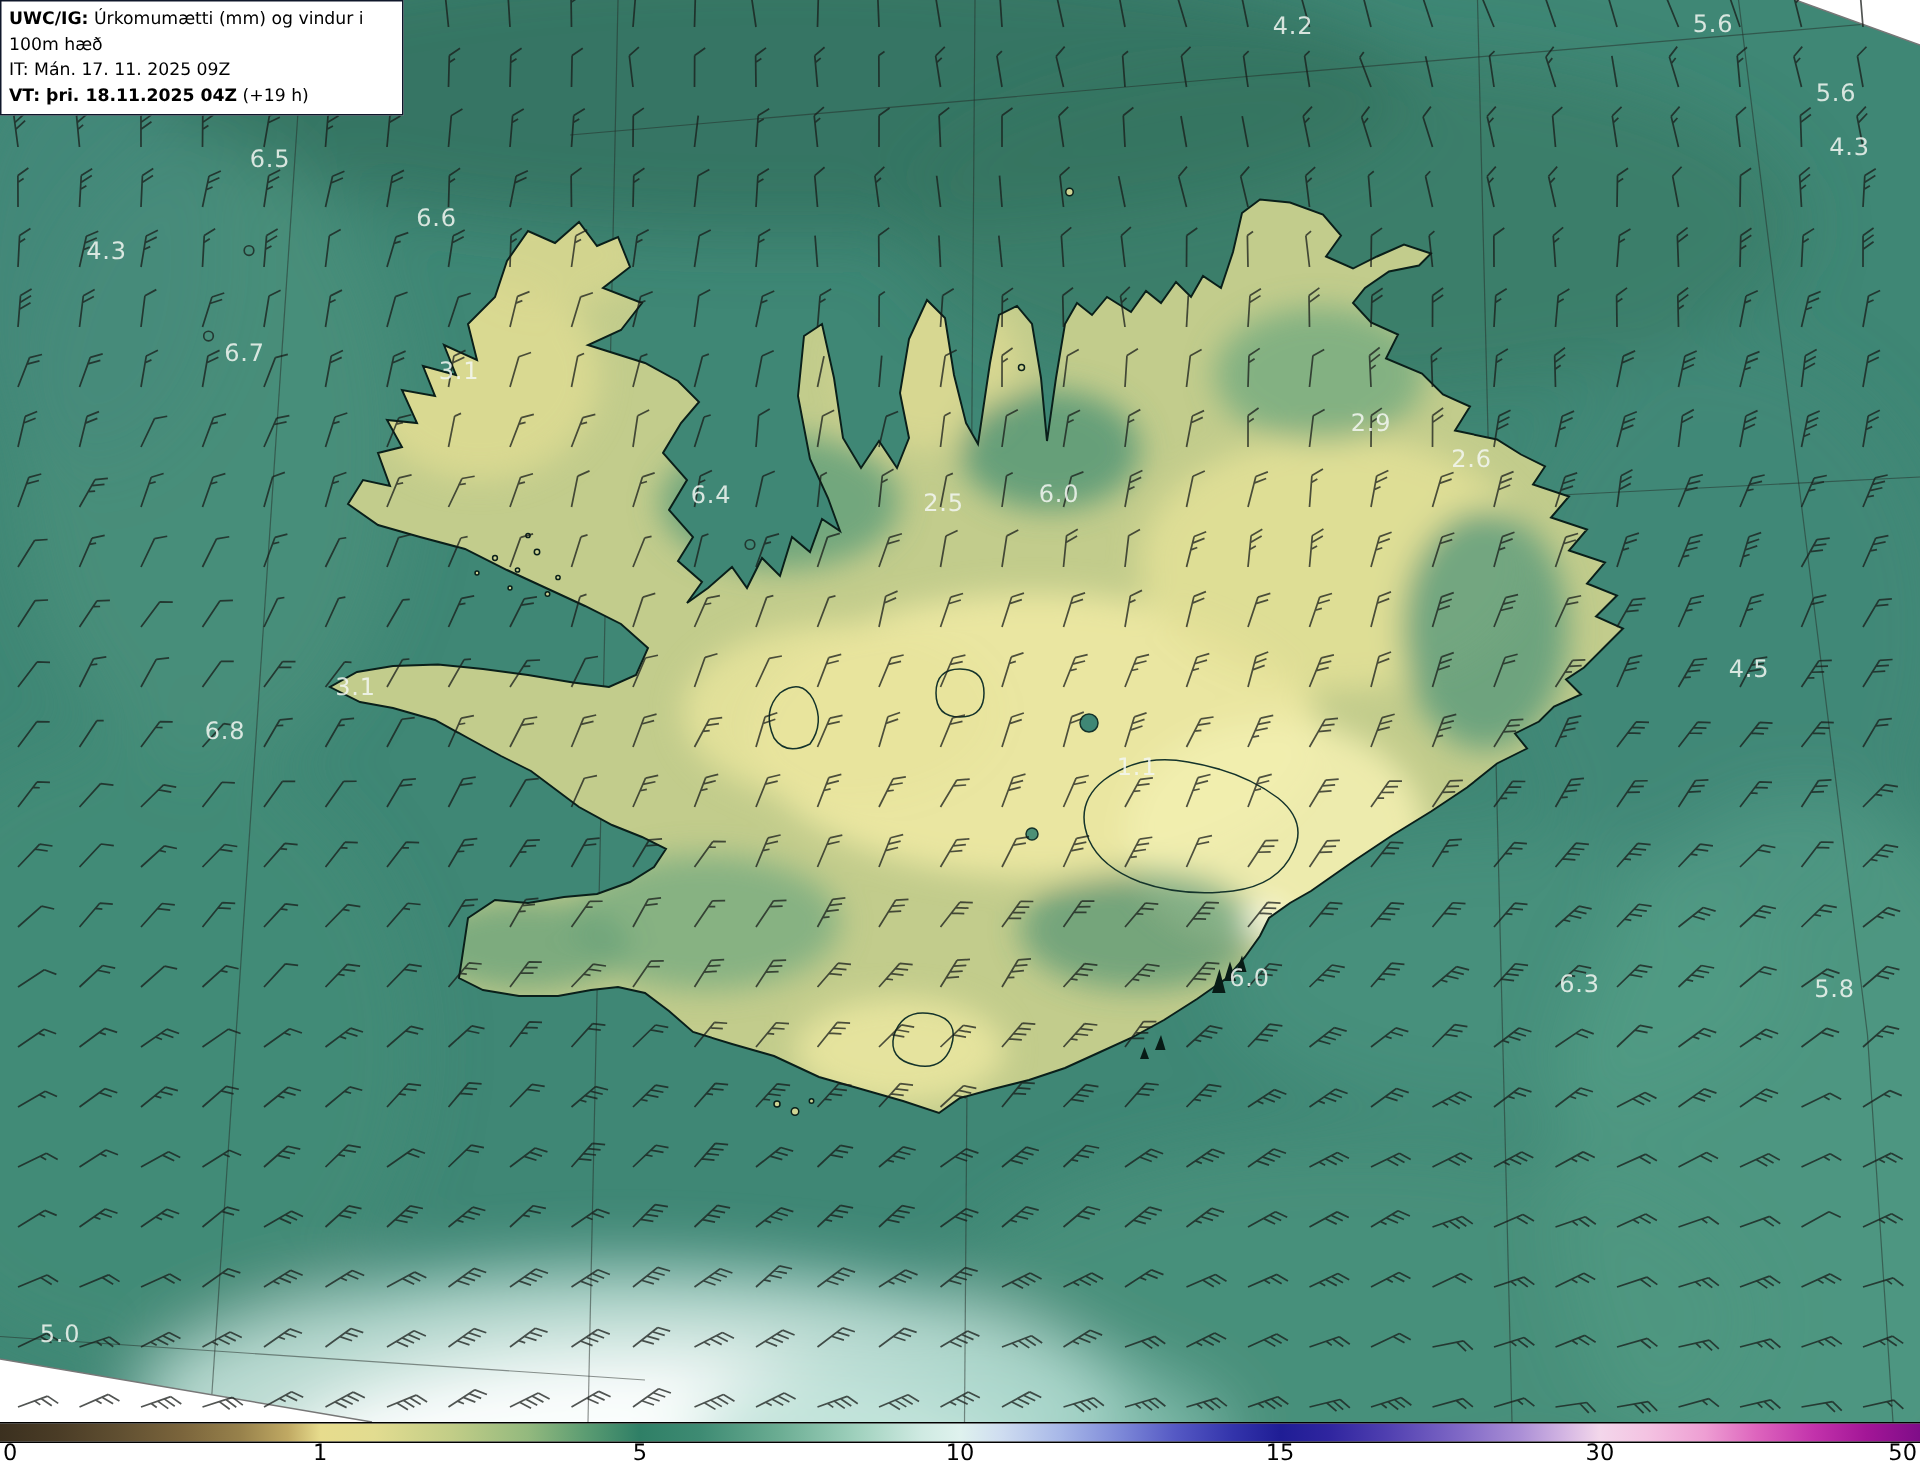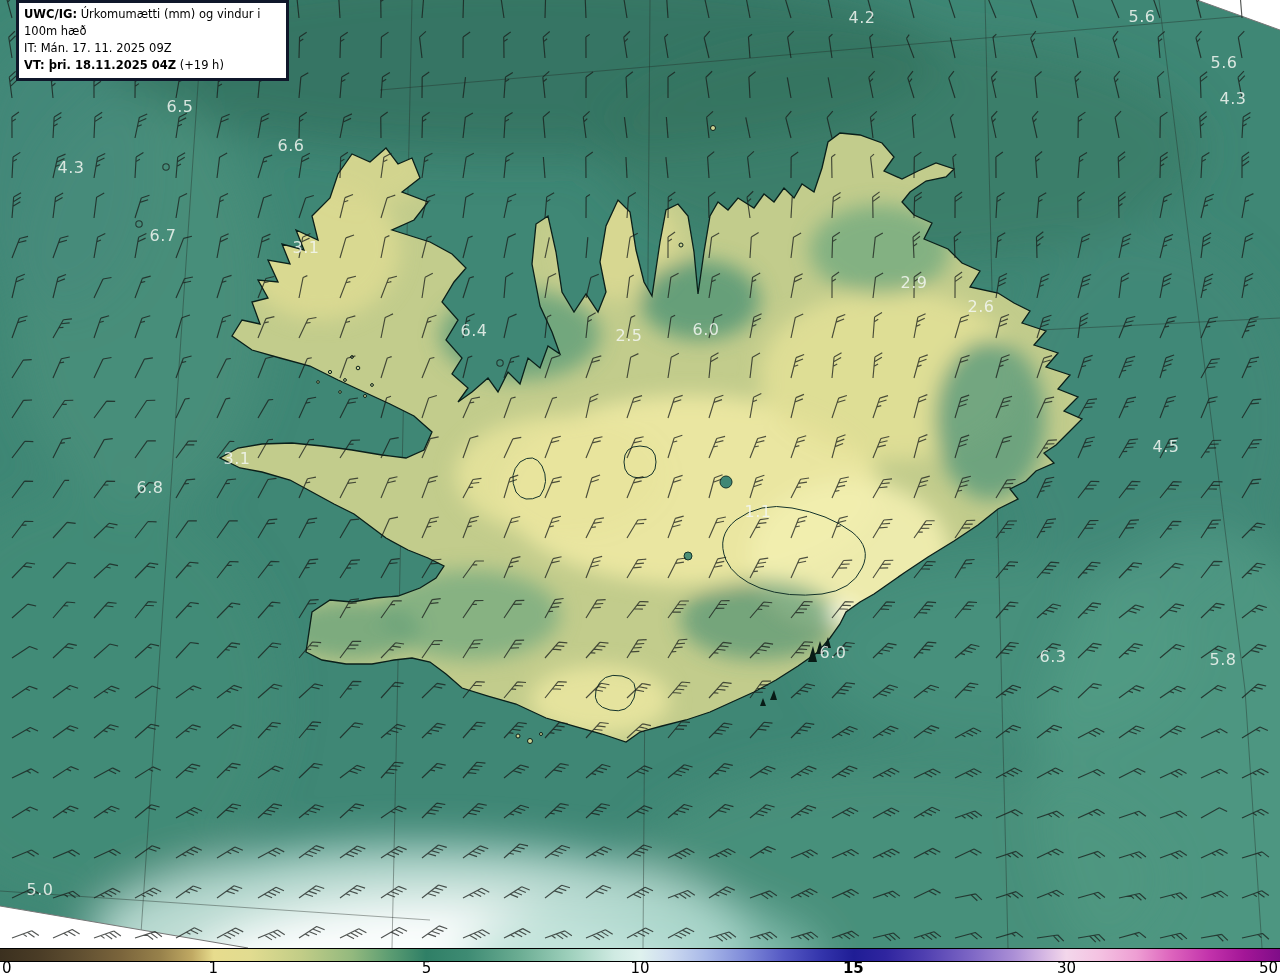--- a/index.html
+++ b/index.html
@@ -5,23 +5,23 @@
   html,body{margin:0;padding:0;background:#222;}
   #root{
     position:relative;width:1280px;height:978px;overflow:hidden;
     font-family:"DejaVu Sans","Liberation Sans",sans-serif;
     background:#3f8775;
   }
   #map-svg{position:absolute;left:0;top:0;display:block;}
   
   #title-box{
     position:absolute;left:0;top:0;width:256px;
-    background:#ffffff;border:3px solid #0f172a;
+    background:#ffffff;border:1px solid #0f172a;
     padding:3px 6px 4px 5px;
-    font-size:11.5px;line-height:1.48;color:#000;z-index:30;margin-left:16px;
+    font-size:11.5px;line-height:1.48;color:#000;z-index:30;
   }
   #title-box .b{font-weight:bold;}
   
   .value-label{
     position:absolute;transform:translate(-50%,-55%);
     font-size:16px;letter-spacing:0.5px;z-index:20;
     color:rgba(243,247,242,0.85);white-space:nowrap;pointer-events:none;
   }
   
   #colorbar{
@@ -939,19 +939,19 @@
     </div>
   </div>
 
   <div id="colorbar">
     <div id="colorbar-gradient" style="background: linear-gradient(90deg, rgb(59, 48, 31) 0%, rgb(74, 60, 38) 3%, rgb(96, 79, 49) 6.2%, rgb(123, 101, 60) 9.5%, rgb(151, 129, 75) 12.5%, rgb(192, 169, 99) 15%, rgb(231, 220, 141) 16.7%, rgb(226, 220, 144) 19.5%, rgb(194, 205, 135) 23.5%, rgb(147, 185, 126) 27.5%, rgb(91, 156, 114) 30.5%, rgb(47, 127, 102) 33.3%, rgb(62, 139, 115) 36.5%, rgb(106, 172, 146) 40.5%, rgb(158, 208, 188) 44.5%, rgb(207, 234, 226) 48%, rgb(223, 242, 238) 50%, rgb(206, 220, 240) 52.2%, rgb(168, 184, 232) 55.2%, rgb(127, 139, 217) 58.2%, rgb(85, 89, 196) 61.2%, rgb(51, 52, 171) 64.2%, rgb(31, 29, 149) 66.7%, rgb(47, 37, 159) 69.2%, rgb(79, 63, 176) 72.2%, rgb(127, 104, 198) 76%, rgb(171, 143, 214) 79.2%, rgb(212, 182, 227) 81.5%, rgb(243, 215, 235) 83.3%, rgb(244, 195, 226) 85.8%, rgb(238, 158, 211) 88.8%, rgb(221, 100, 189) 91.5%, rgb(194, 50, 171) 94.5%, rgb(163, 22, 151) 97.2%, rgb(127, 13, 136) 100%);"></div>
     <div id="colorbar-ticks">
         <span class="cb-tick" style="left: 2px;">0</span>
         <span class="cb-tick" style="left: 16.67%; transform: translateX(-50%);">1</span>
         <span class="cb-tick" style="left: 33.33%; transform: translateX(-50%);">5</span>
         <span class="cb-tick" style="left: 50%; transform: translateX(-50%);">10</span>
-        <span class="cb-tick" style="left: 66.67%; transform: translateX(-50%); font-weight: bold;">15</span>
+        <span class="cb-tick" style="left: 66.67%; transform: translateX(-50%);">15</span>
         <span class="cb-tick" style="left: 83.33%; transform: translateX(-50%);">30</span>
         <span class="cb-tick" style="right: 2px; text-align: right;">50</span>
       </div>
   </div>
 
 </div>
 
 </body></html>

